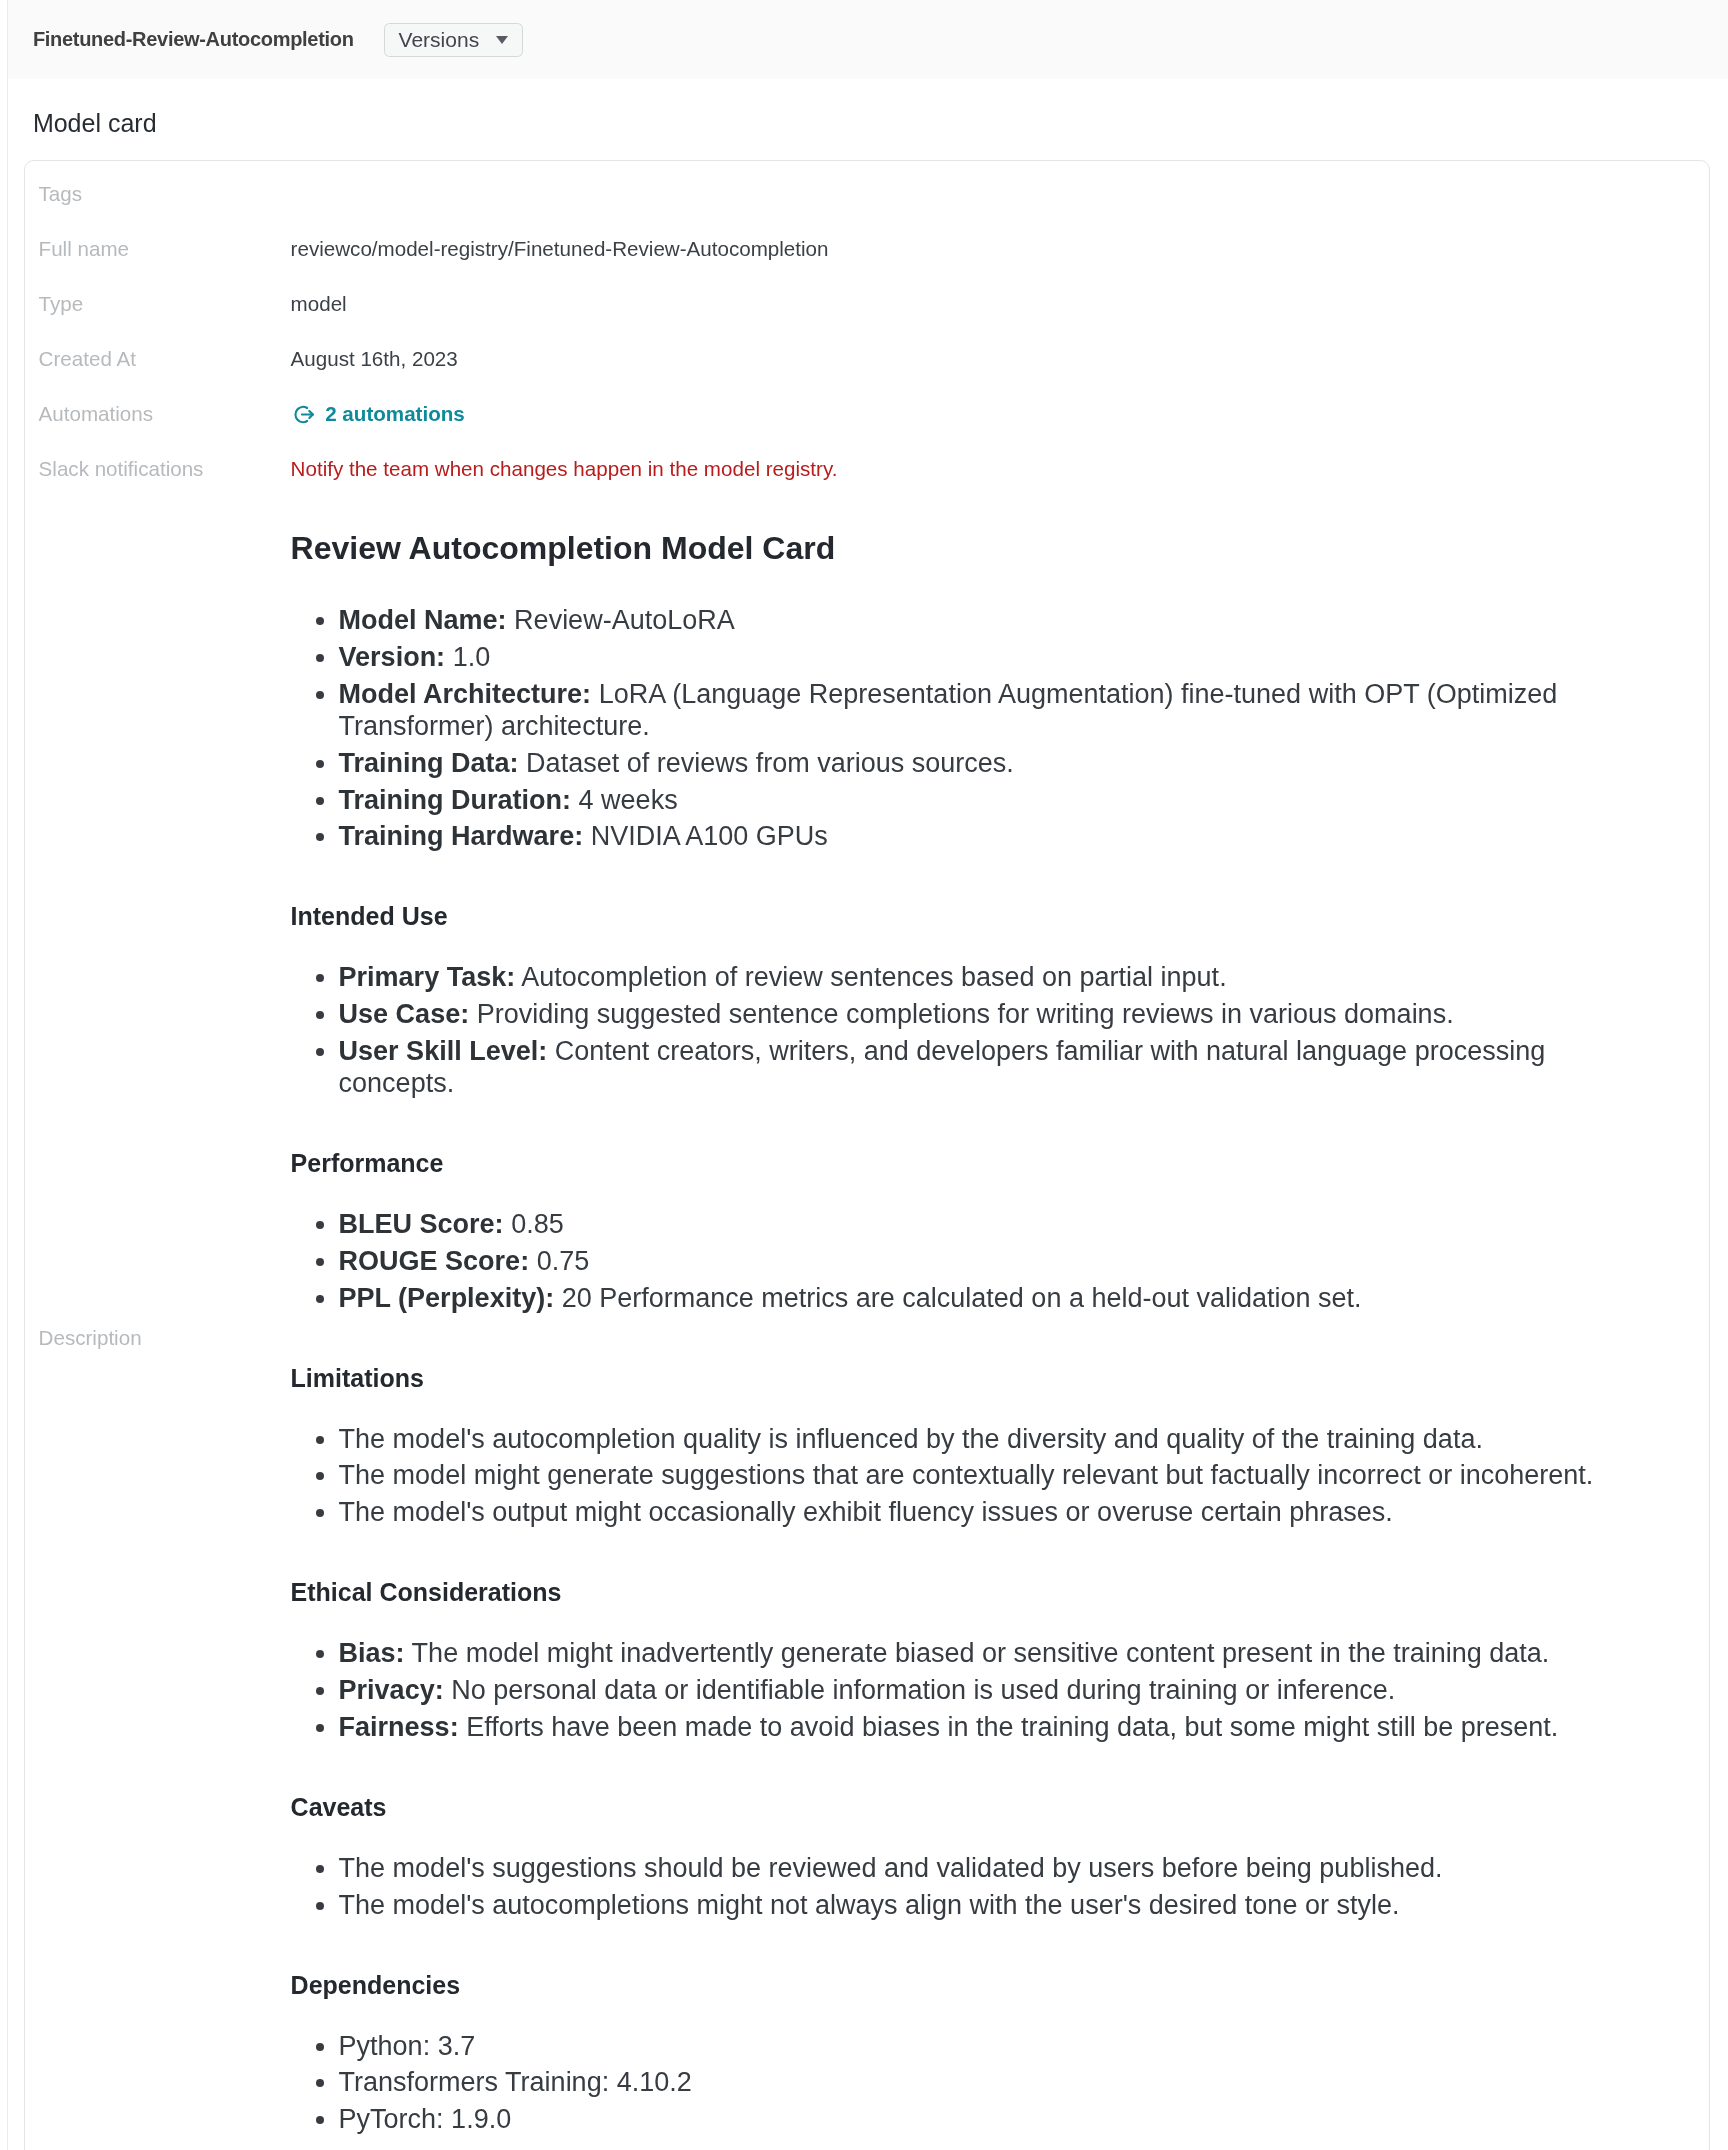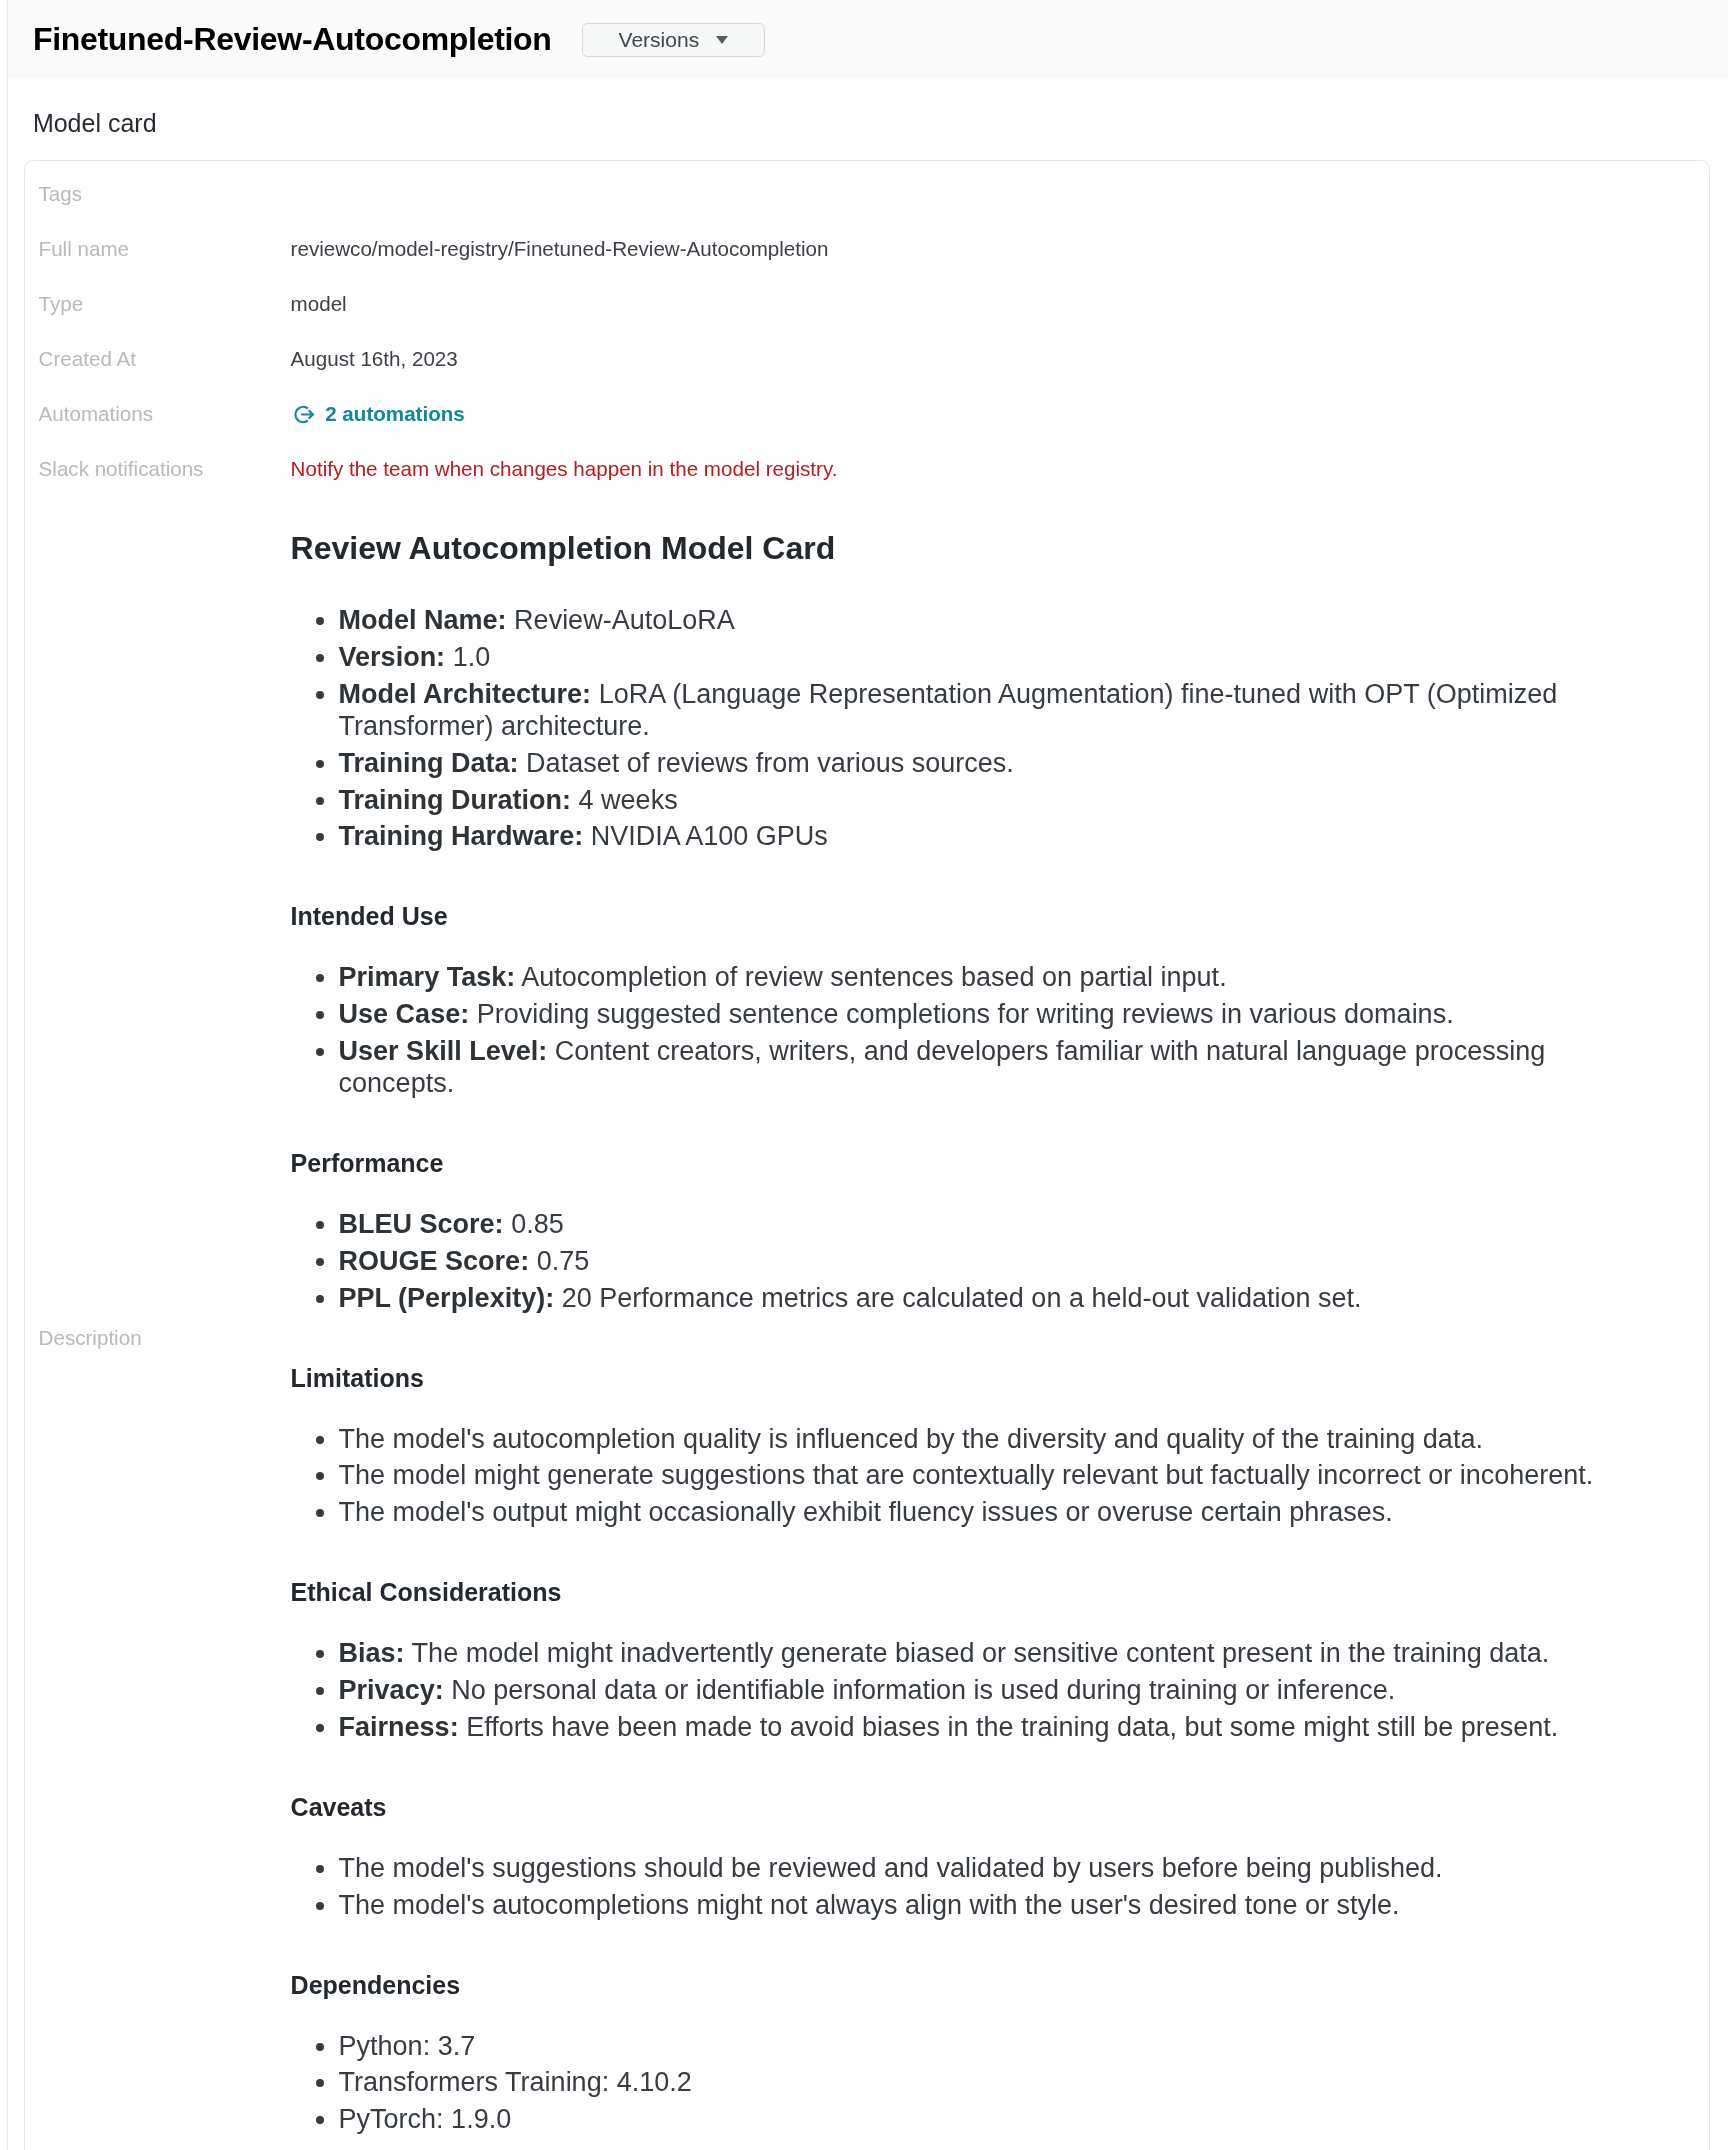--- a/index.html
+++ b/index.html
@@ -5,23 +5,23 @@
   html,body{margin:0;padding:0;background:#ffffff;}
   body{
     width:1728px;height:2151px;overflow:hidden;
     font-family:"Liberation Sans","DejaVu Sans",sans-serif;
     -webkit-font-smoothing:antialiased;
   }
   .page{margin-left:6.9px;border-left:1.4px solid #e9eaeb;min-height:2151px;}
 
   
   .topbar{height:79px;background:#fafafa;display:flex;align-items:center;padding-left:25px;}
-  .topbar .page-title{font-size:32px;font-weight:700;color:#000000;margin:0;letter-spacing:-0.3px;}
+  .topbar .page-title{font-size:20px;font-weight:700;color:#404040;margin:0;letter-spacing:-0.3px;}
   .versions-btn{
-    margin-left:30px;height:34px;padding:0 36px;
+    margin-left:30px;height:34px;padding:0 14px;
     background:#f6f7f7;border:1.4px solid #d5d8db;border-radius:5.5px;
     font-family:inherit;font-size:21px;color:#40464d;
     display:inline-flex;align-items:center;gap:16.5px;cursor:pointer;
   }
   .caret{width:0;height:0;border-left:6.9px solid transparent;border-right:6.9px solid transparent;border-top:8.2px solid #565c63;}
 
   
   .main{padding:0 18.5px 0 16px;}
   .section-heading{margin:30px 0 22px 9px;font-size:25px;font-weight:400;color:#272c33;}
 

